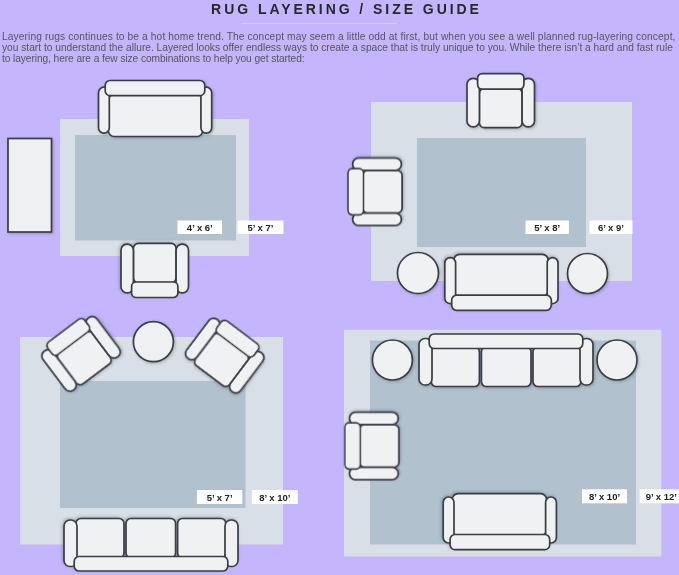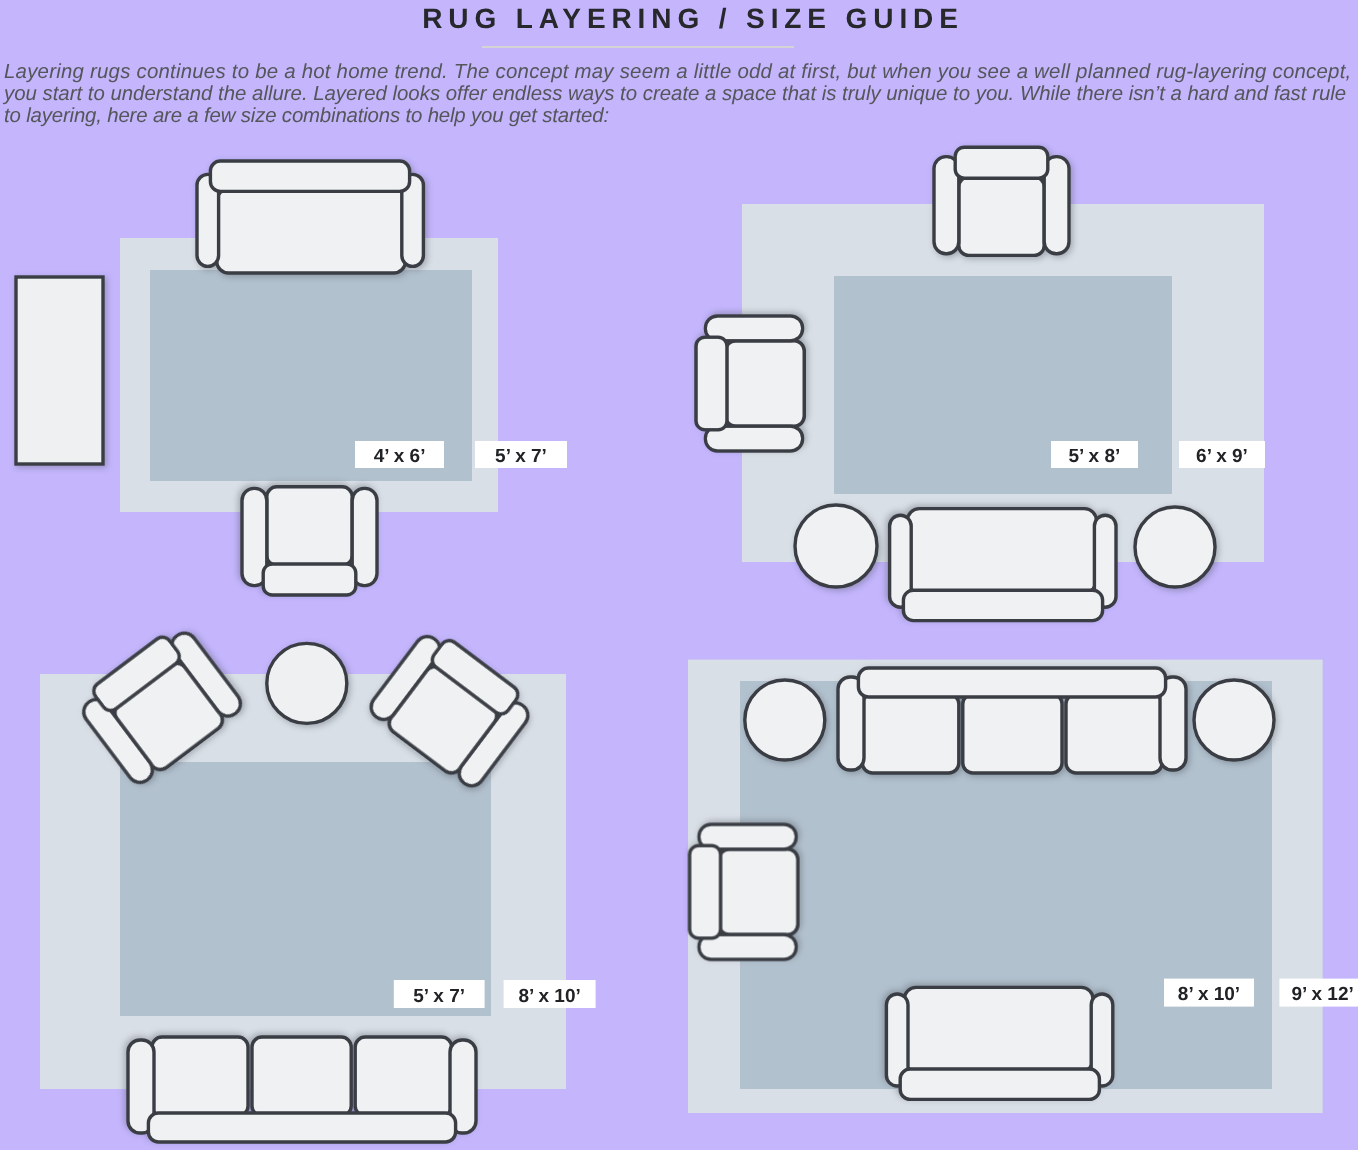--- a/index.html
+++ b/index.html
@@ -1,20 +1,20 @@
 <!DOCTYPE html>
 <html><head>
 <meta charset="utf-8">
 <style>
 html,body{margin:0;padding:0;background:#fff;}
 body{width:679px;height:575px;font-family:"Liberation Sans",sans-serif;}
 #wrap{position:relative;width:679px;height:575px;overflow:hidden;background:#c4b5fd;}
 #title{position:absolute;top:1px;left:7px;width:679px;text-align:center;font-size:14px;line-height:17px;font-weight:bold;letter-spacing:2.95px;color:#26282b;}
 #divider{position:absolute;left:241px;top:23px;width:156px;height:1px;background:#d4d4d4;}
-#intro{position:absolute;left:2px;top:30.5px;font-size:10.2px;line-height:11.05px;color:#54565a;white-space:nowrap;letter-spacing:0.12px;font-style:italic;}
+#intro{position:absolute;left:2px;top:30.5px;font-size:10.2px;line-height:11.05px;color:#54565a;white-space:nowrap;letter-spacing:0.12px;}
 #intro .l2{letter-spacing:0;}
 #intro .l3{letter-spacing:-0.08px;}
 svg use, svg .furn{filter:drop-shadow(1px 1.5px 1.5px rgba(70,80,90,0.38));}
 svg text.lbl{font-family:"Liberation Sans",sans-serif;font-weight:bold;font-size:9.5px;fill:#202225;}
 </style>
 </head>
 <body>
 <div id="wrap">
 
 <div id="title">RUG LAYERING / SIZE GUIDE</div>

